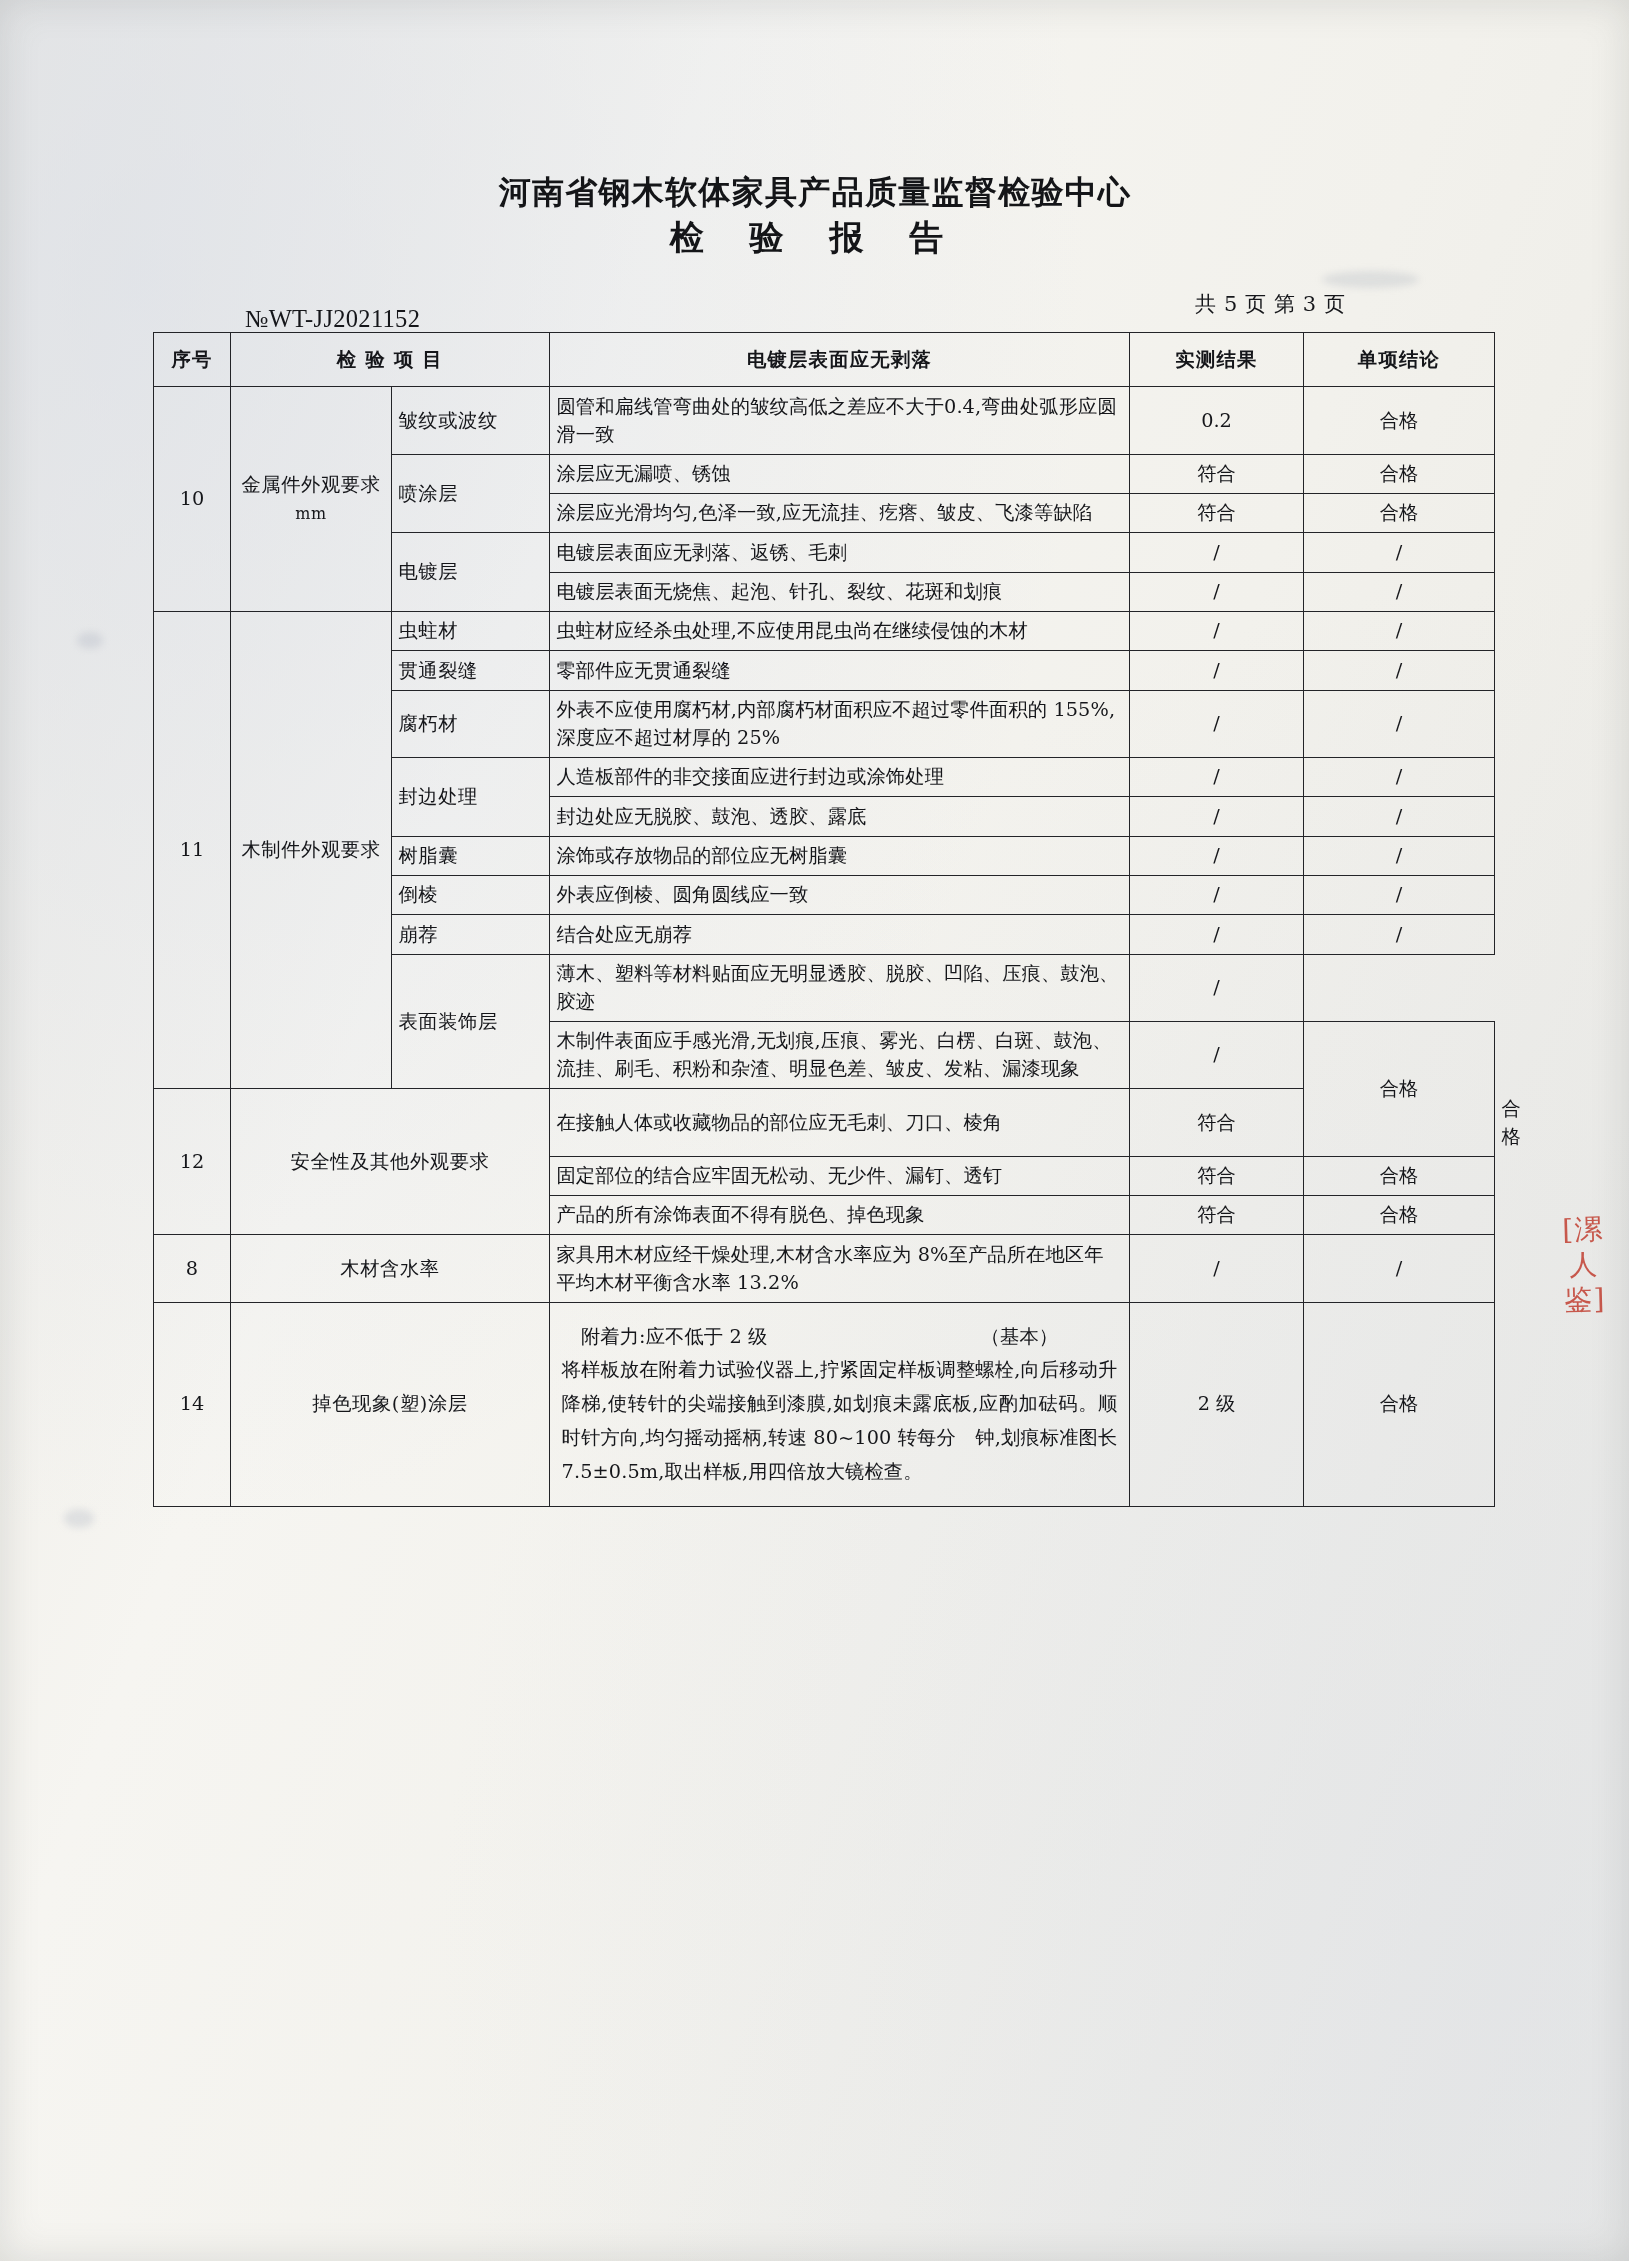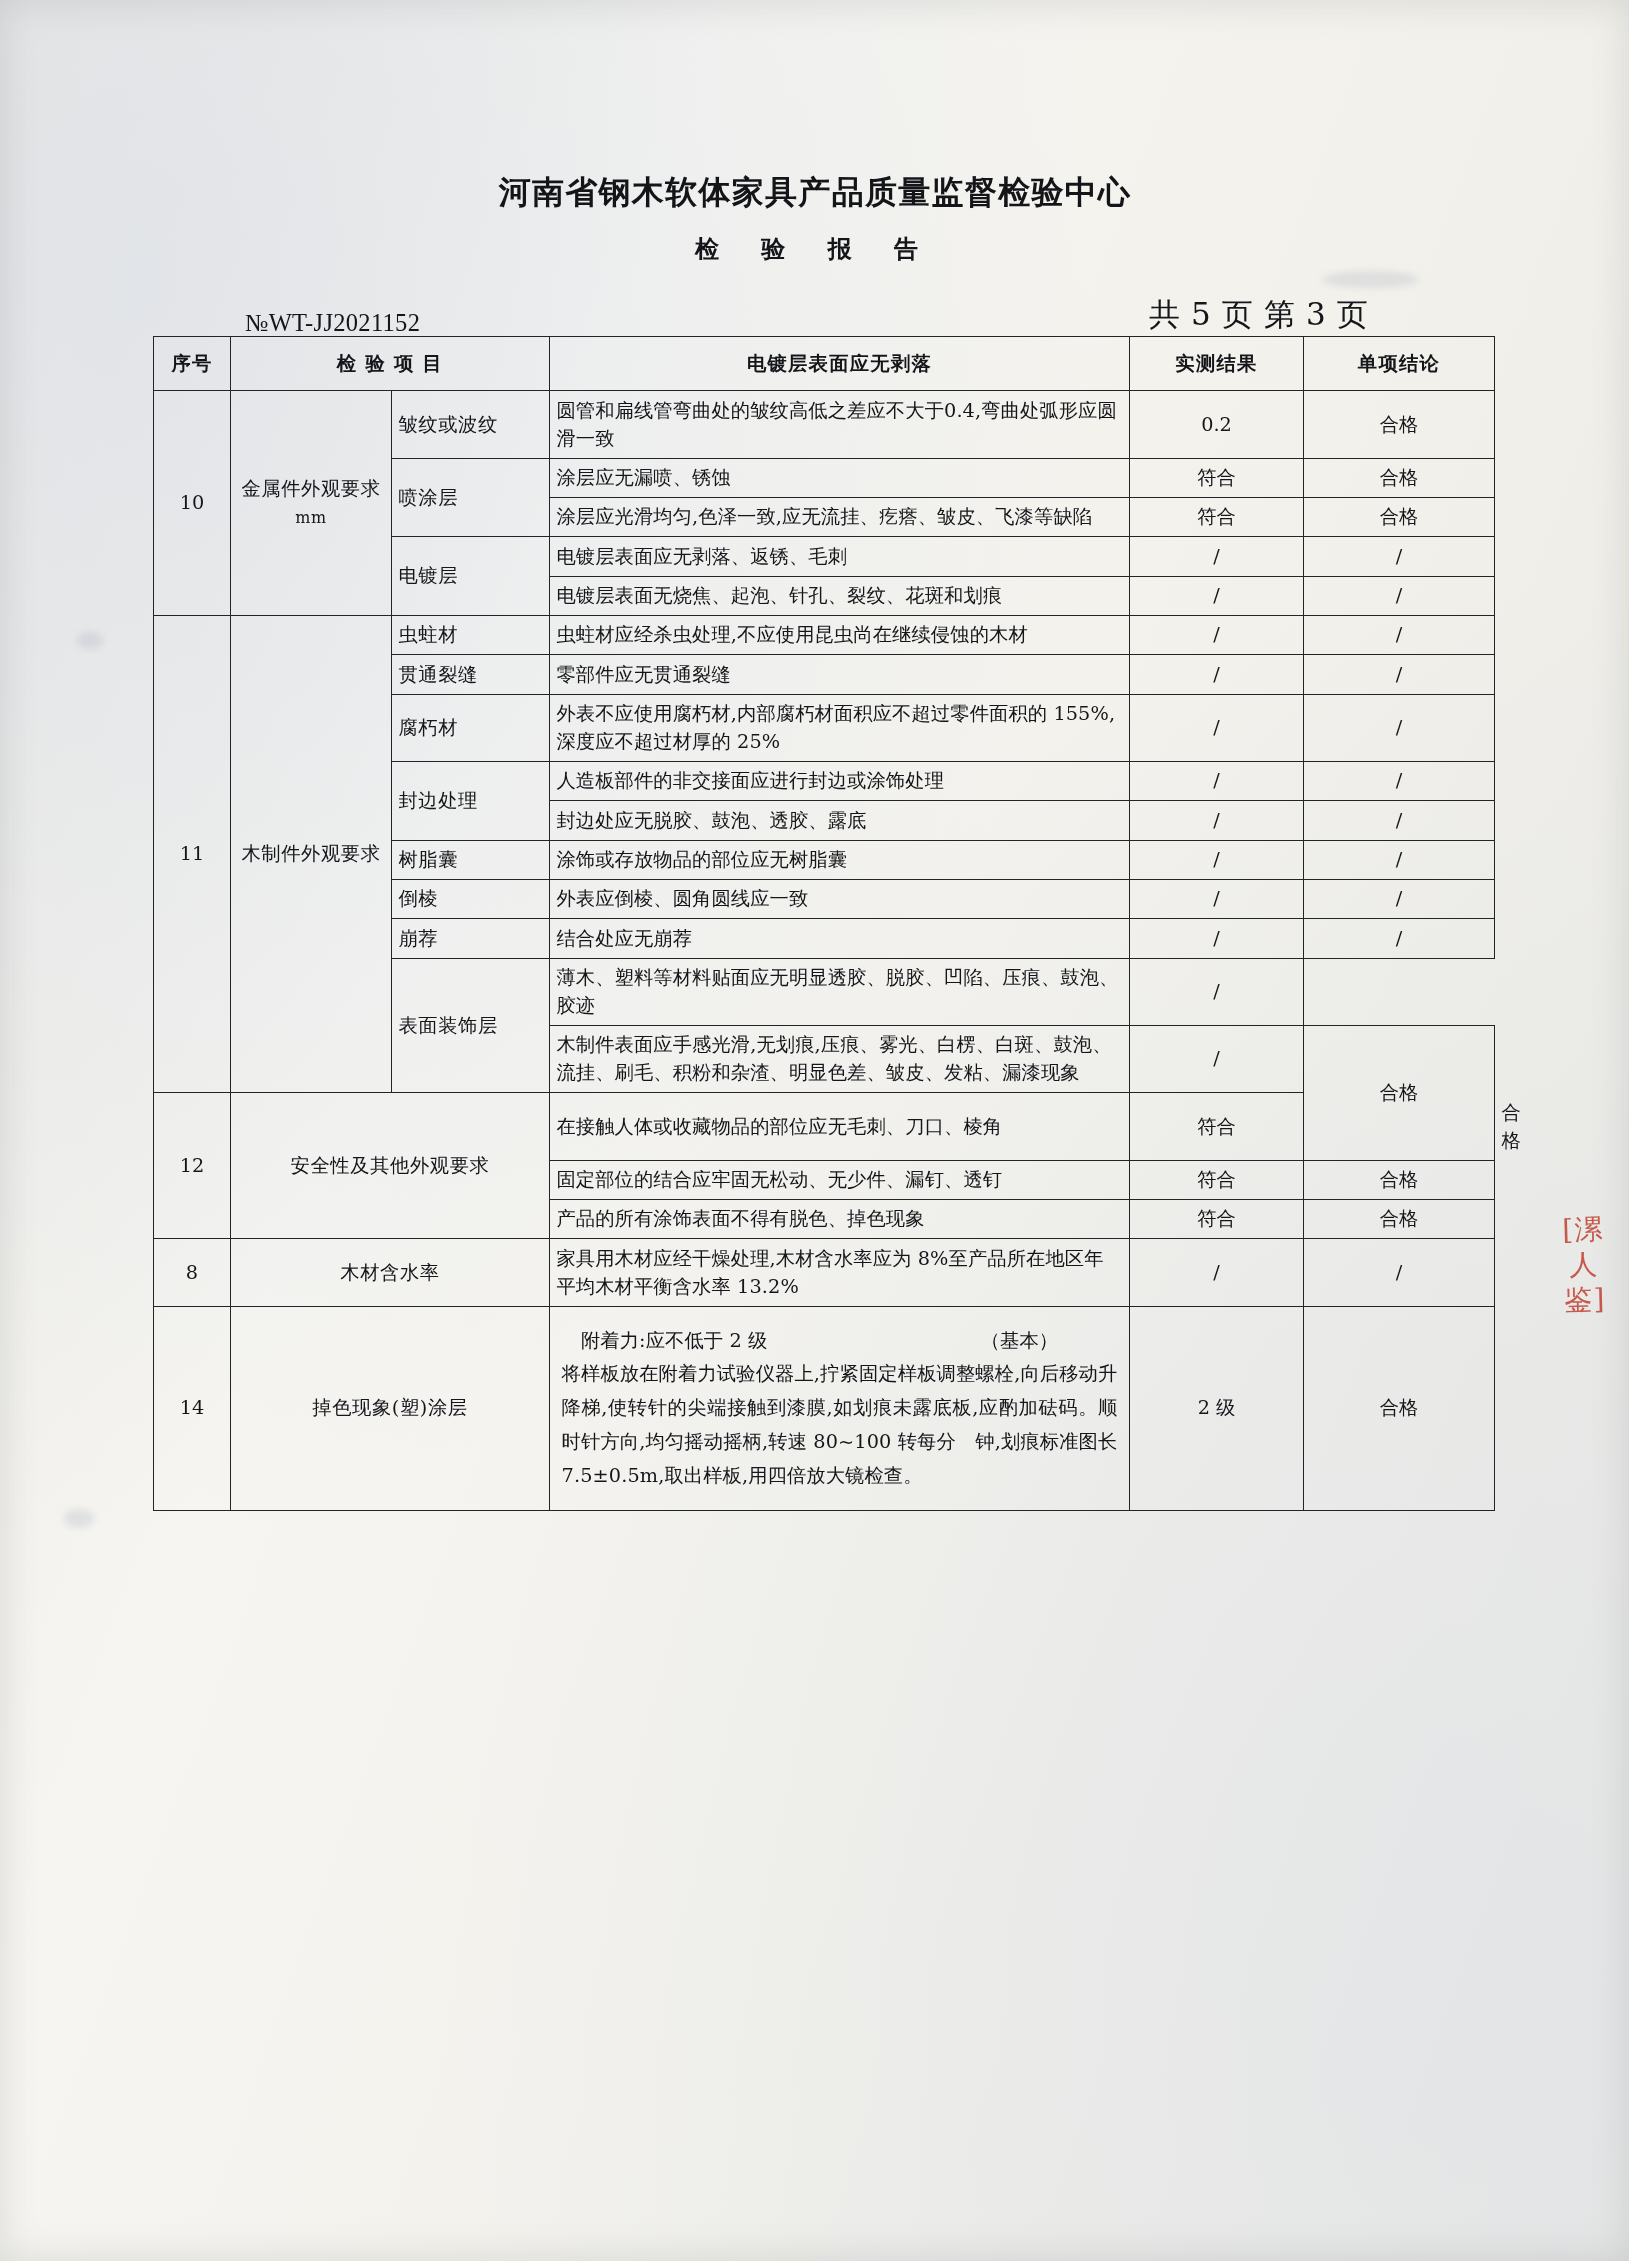--- a/index.html
+++ b/index.html
@@ -44,45 +44,44 @@
   }
   .org-title {
     font-family: "DejaVu Serif", "Liberation Serif", serif;
     font-size: 32px;
     font-weight: bold;
     letter-spacing: 1.3px;
     color: #141518;
   }
   .doc-title {
     font-family: "DejaVu Serif", "Liberation Serif", serif;
-    font-size: 24px;
+    font-size: 34px;
     font-weight: bold;
     letter-spacing: 17px;
-    margin-top: 18px;
     color: #141518;
   }
 
   .meta-row {
     position: relative;
     margin: 28px 0 9px 0;
     height: 34px;
   }
   .report-no {
     position: absolute;
     left: 245px;
     top: 16px;
     font-size: 24.5px;
     font-family: "Liberation Serif", serif;
     letter-spacing: 0.3px;
   }
   .page-no {
     position: absolute;
-    left: 1149px;
+    left: 1195px;
     top: 1.3px;
-    font-size: 31px;
+    font-size: 21px;
     font-family: "DejaVu Serif", serif;
     letter-spacing: 0.6px;
   }
 
   table.report {
     border-collapse: collapse;
     margin-left: 153px;
     width: 1342px;
     table-layout: fixed;
     background: transparent;

